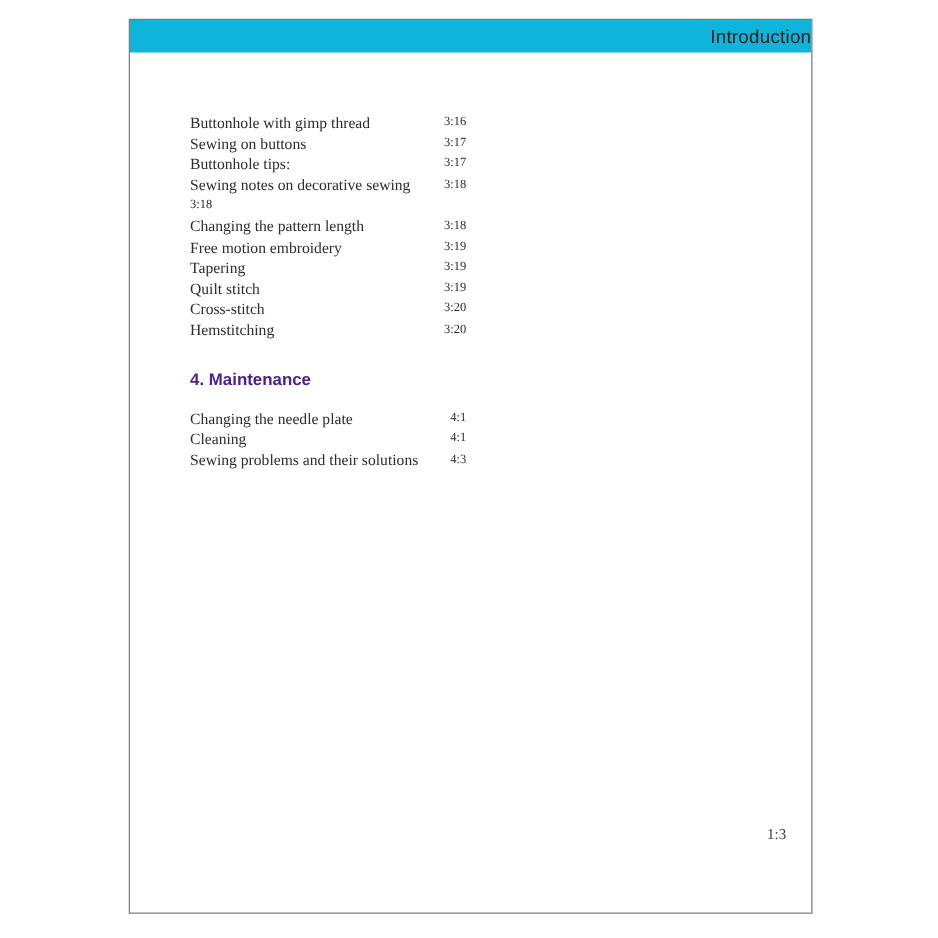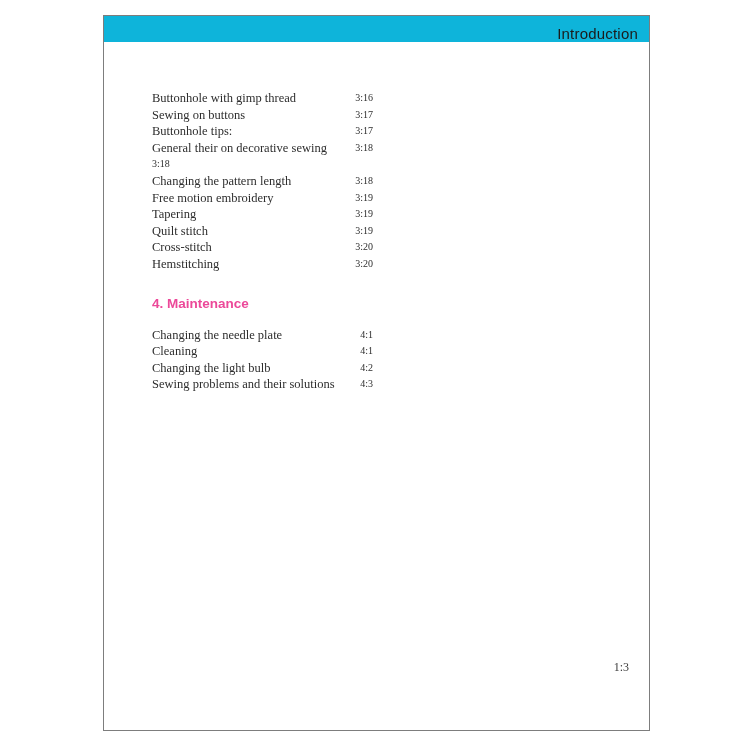--- a/index.html
+++ b/index.html
@@ -20,23 +20,22 @@
     width: 547px;
     height: 716px;
     box-sizing: border-box;
     background: #ffffff;
     border: 1px solid #7d7d7d;
   }
   .header-bar {
     height: 26px;
     background: #0eb4da;
     display: flex;
-    align-items: flex-end;
+    align-items: center;
     justify-content: flex-end;
-    padding-right: 11px;
     box-sizing: border-box;
   }
   .header-title {
     font-family: "Liberation Sans", sans-serif;
     font-size: 15px;
     font-weight: 500;
     color: #1b1b1b;
     letter-spacing: 0.2px;
   }
   .content {
@@ -60,21 +59,21 @@
   .toc-page {
     font-size: 10px;
     color: #2d2d2d;
   }
   .section-heading {
     margin-top: 23px;
     font-family: "Liberation Sans", sans-serif;
     font-weight: bold;
     font-size: 13.5px;
     line-height: 16px;
-    color: #ec4899;
+    color: #4c1d95;
   }
   .toc-2 {
     margin-top: 15px;
   }
   .footer-page-number {
     position: absolute;
     right: 20px;
     top: 644px;
     font-size: 12px;
     color: #3a3a3a;
@@ -98,21 +97,21 @@
       </div>
       <div class="toc-row">
         <span class="toc-label">Sewing on buttons</span>
         <span class="toc-page">3:17</span>
       </div>
       <div class="toc-row">
         <span class="toc-label">Buttonhole tips:</span>
         <span class="toc-page">3:17</span>
       </div>
       <div class="toc-row">
-        <span class="toc-label">General their on decorative sewing</span>
+        <span class="toc-label">Sewing notes on decorative sewing</span>
         <span class="toc-page">3:18</span>
       </div>
       <div class="toc-row">
         <span class="toc-page">3:18</span>
       </div>
       <div class="toc-row">
         <span class="toc-label">Changing the pattern length</span>
         <span class="toc-page">3:18</span>
       </div>
       <div class="toc-row">
@@ -142,24 +141,20 @@
     <div class="toc toc-2">
       <div class="toc-row">
         <span class="toc-label">Changing the needle plate</span>
         <span class="toc-page">4:1</span>
       </div>
       <div class="toc-row">
         <span class="toc-label">Cleaning</span>
         <span class="toc-page">4:1</span>
       </div>
       <div class="toc-row">
-        <span class="toc-label">Changing the light bulb</span>
-        <span class="toc-page">4:2</span>
-      </div>
-      <div class="toc-row">
         <span class="toc-label">Sewing problems and their solutions</span>
         <span class="toc-page">4:3</span>
       </div>
     </div>
 
   </div>
 
   <div class="footer-page-number">1:3</div>
 
 </div>

